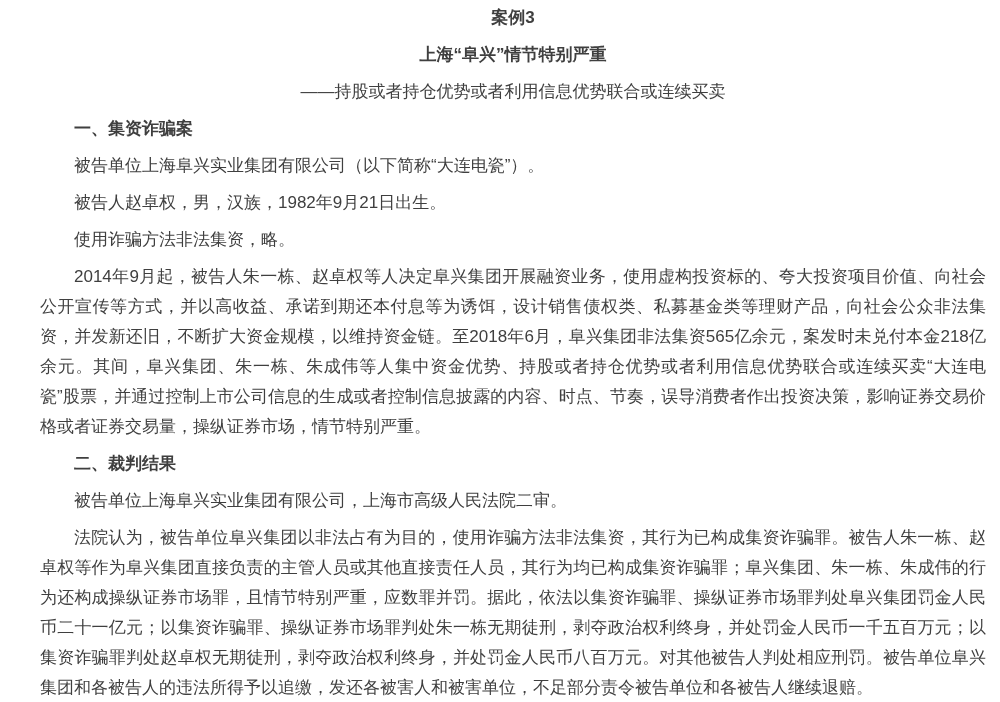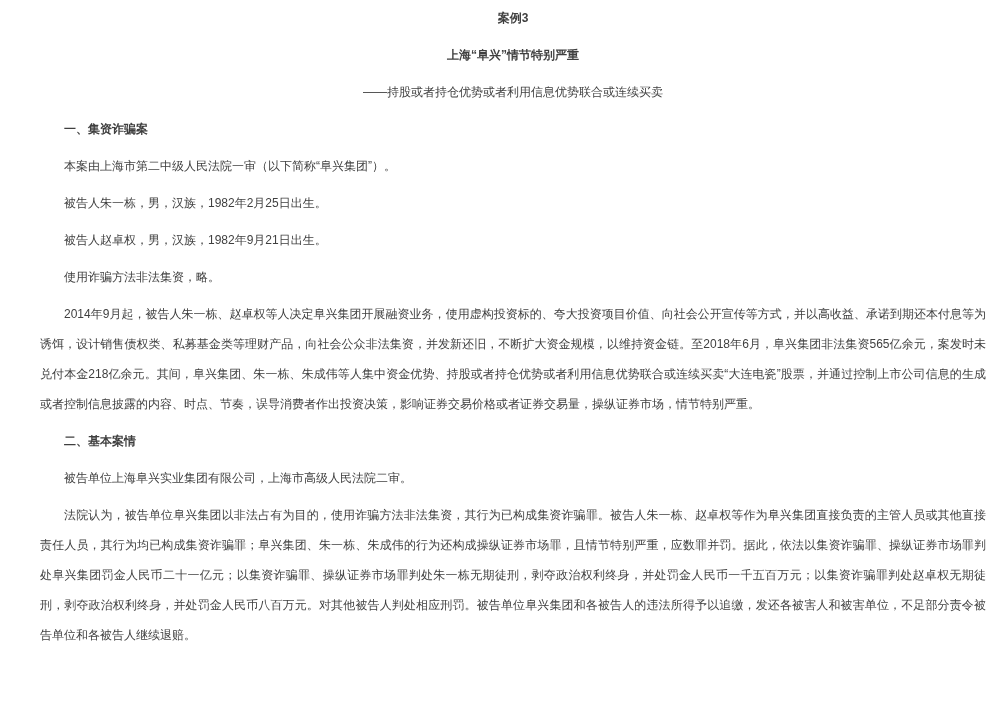--- a/index.html
+++ b/index.html
@@ -10,21 +10,21 @@
   .doc {
     position: relative;
     width: 1000px;
     height: 702px;
     box-sizing: border-box;
     padding: 3px 14px 0 40px;
     overflow: hidden;
     background: #ffffff;
     color: #3f3f3f;
     font-family: "Liberation Sans", "DejaVu Sans", sans-serif;
-    font-size: 12px;
+    font-size: 17px;
     line-height: 30px;
     text-align: justify;
   }
   .doc p {
     margin: 0 0 7px 0;
     text-indent: 2em;
   }
   .center {
     text-align: center;
     text-indent: 0 !important;
@@ -39,29 +39,28 @@
 <div class="doc">
 
   <p class="center bold">案例3</p>
 
   <p class="center bold">上海“阜兴”情节特别严重</p>
 
   <p class="center">——持股或者持仓优势或者利用信息优势联合或连续买卖</p>
 
   <p class="bold">一、集资诈骗案</p>
 
-  <p>本案由上海市第二中级人民法院一审（以下简称“阜兴集团”）。</p>
+  <p>被告单位上海阜兴实业集团有限公司（以下简称“大连电瓷”）。</p>
 
-  <p>被告人朱一栋，男，汉族，1982年2月25日出生。</p>
 
   <p>被告人赵卓权，男，汉族，1982年9月21日出生。</p>
 
   <p>使用诈骗方法非法集资，略。</p>
 
   <p>2014年9月起，被告人朱一栋、赵卓权等人决定阜兴集团开展融资业务，使用虚构投资标的、夸大投资项目价值、向社会公开宣传等方式，并以高收益、承诺到期还本付息等为诱饵，设计销售债权类、私募基金类等理财产品，向社会公众非法集资，并发新还旧，不断扩大资金规模，以维持资金链。至2018年6月，阜兴集团非法集资565亿余元，案发时未兑付本金218亿余元。其间，阜兴集团、朱一栋、朱成伟等人集中资金优势、持股或者持仓优势或者利用信息优势联合或连续买卖“大连电瓷”股票，并通过控制上市公司信息的生成或者控制信息披露的内容、时点、节奏，误导消费者作出投资决策，影响证券交易价格或者证券交易量，操纵证券市场，情节特别严重。</p>
 
-  <p class="bold">二、基本案情</p>
+  <p class="bold">二、裁判结果</p>
 
   <p>被告单位上海阜兴实业集团有限公司，上海市高级人民法院二审。</p>
 
   <p>法院认为，被告单位阜兴集团以非法占有为目的，使用诈骗方法非法集资，其行为已构成集资诈骗罪。被告人朱一栋、赵卓权等作为阜兴集团直接负责的主管人员或其他直接责任人员，其行为均已构成集资诈骗罪；阜兴集团、朱一栋、朱成伟的行为还构成操纵证券市场罪，且情节特别严重，应数罪并罚。据此，依法以集资诈骗罪、操纵证券市场罪判处阜兴集团罚金人民币二十一亿元；以集资诈骗罪、操纵证券市场罪判处朱一栋无期徒刑，剥夺政治权利终身，并处罚金人民币一千五百万元；以集资诈骗罪判处赵卓权无期徒刑，剥夺政治权利终身，并处罚金人民币八百万元。对其他被告人判处相应刑罚。被告单位阜兴集团和各被告人的违法所得予以追缴，发还各被害人和被害单位，不足部分责令被告单位和各被告人继续退赔。</p>
 
 </div>
 
 </body></html>

